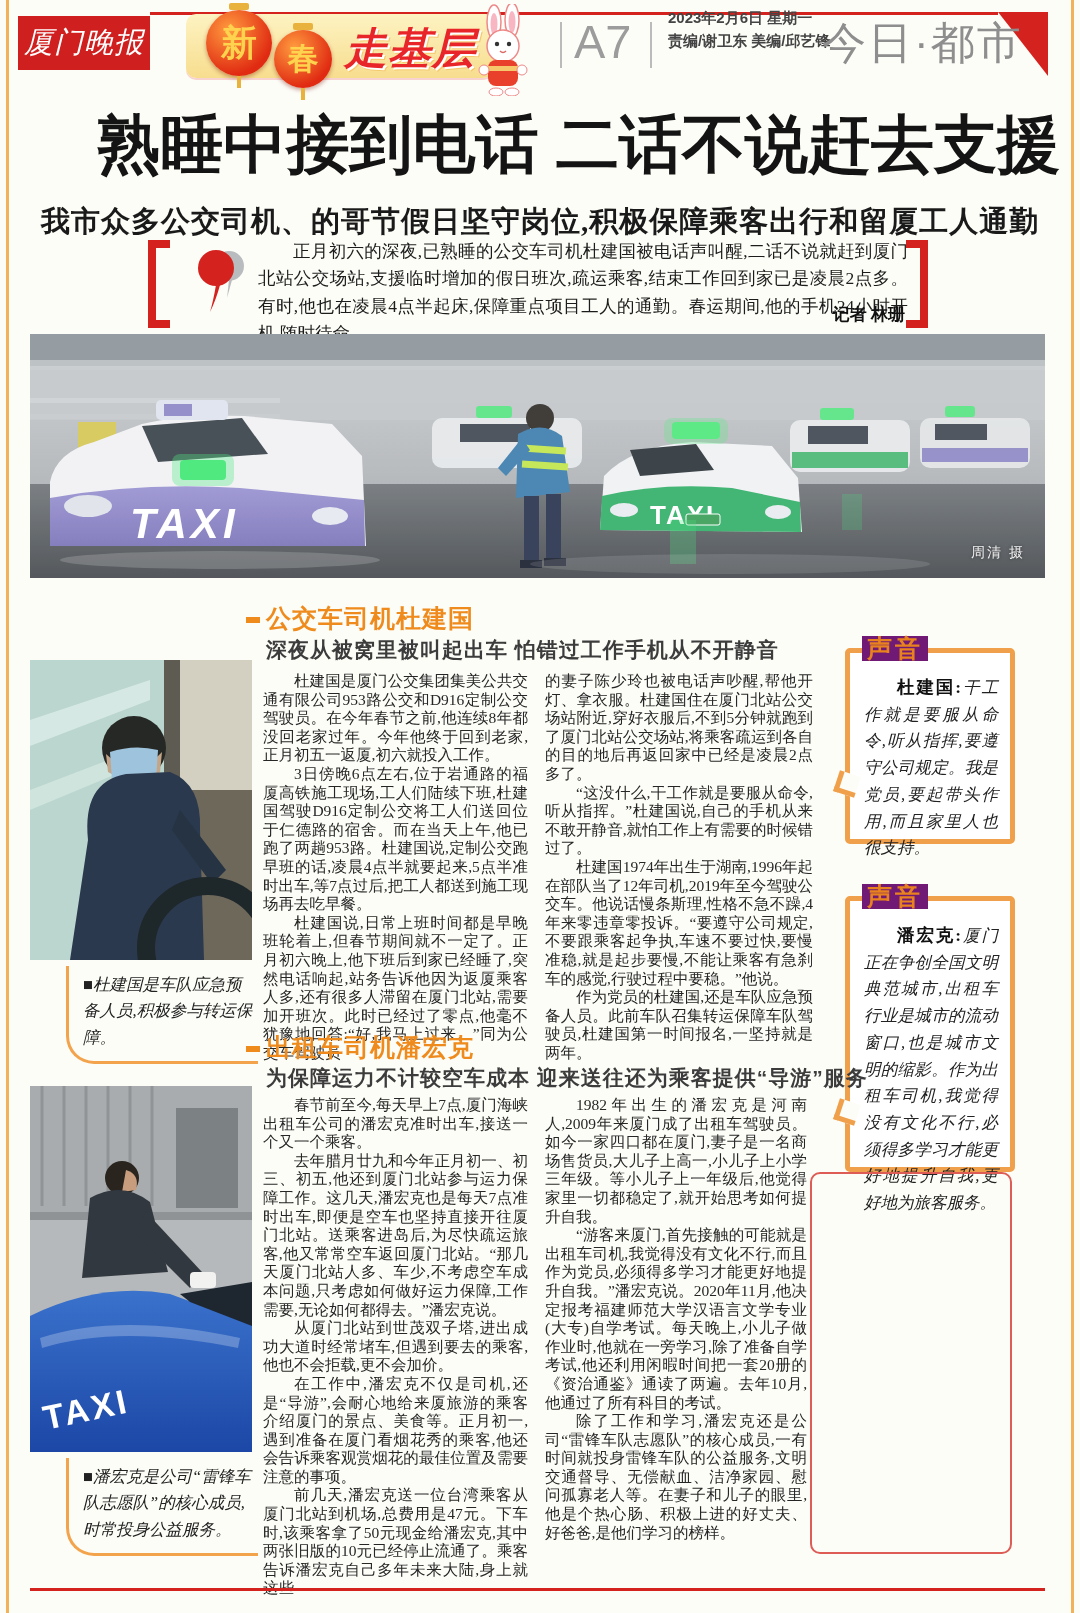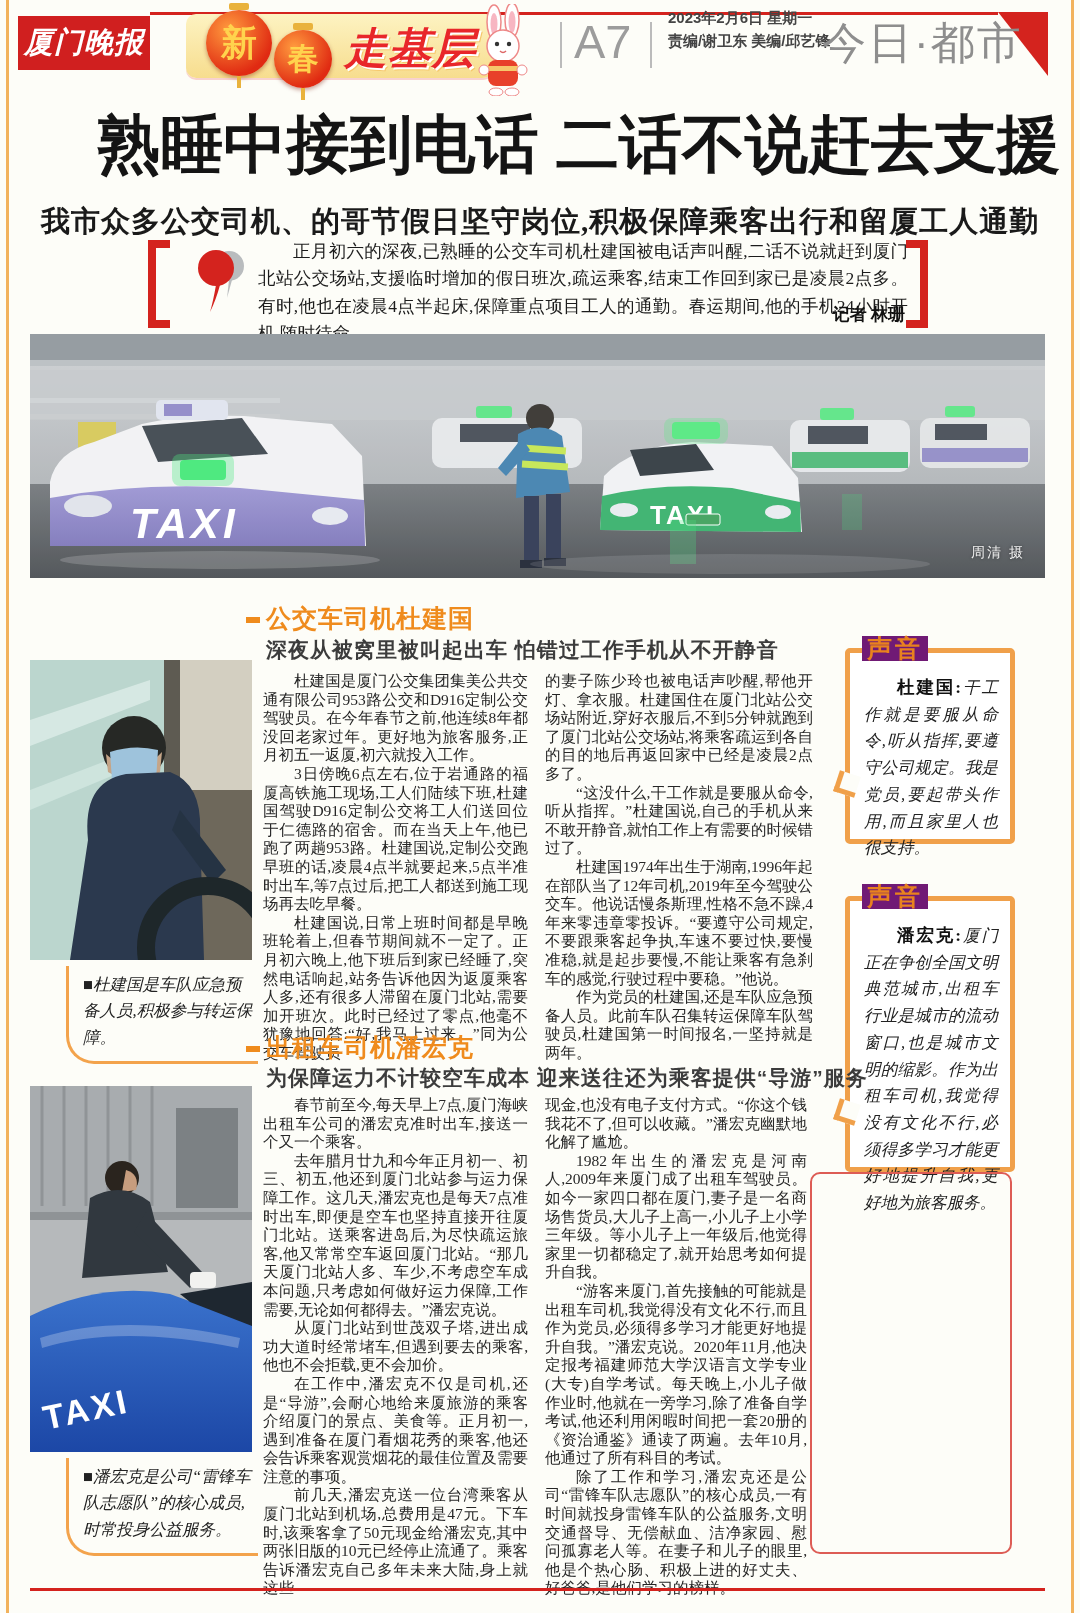--- a/index.html
+++ b/index.html
@@ -12,21 +12,21 @@
   .abs { position:absolute; }
   .rail { position:absolute; top:0; bottom:0; width:3px; background:#f2b25c; }
   .rail.l { left:6px; } .rail.r { right:6px; }
 
   
   .top-redline { left:150px; top:12px; width:848px; height:3px; background:#d4231e; }
   .corner-flag { left:998px; top:12px; width:50px; height:64px; background:#d4231e;
     clip-path:polygon(0 0,100% 0,100% 100%); }
   .masthead-box { left:18px; top:16px; width:132px; height:54px; background:#d01f1f;
     display:flex; align-items:center; justify-content:center; }
-  .masthead-box span { color:#fff; font-size:29px; font-weight:700; font-style:italic;
+  .masthead-box span { color:#fff; font-size:29px; font-weight:400; font-style:italic;
     font-family:"Liberation Serif", serif; letter-spacing:1px;text-align:center; }
   .banner { left:186px; top:14px; width:310px; height:64px;
     background:linear-gradient(#fdf3c2,#f7dd8e); border-radius:10px 10px 14px 10px;
     box-shadow:0 2px 0 #e8262a33; }
   .lantern { position:absolute; border-radius:50%;
     background:radial-gradient(circle at 35% 30%, #ff9b3e, #e02a12 72%);
     display:flex; align-items:center; justify-content:center;
     color:#ffd34d; font-weight:900; font-family:"Liberation Serif", serif;
     box-shadow:0 2px 4px rgba(120,20,0,.4); }
   .lantern::before { content:""; position:absolute; top:-7px; width:20px; height:7px;
@@ -286,21 +286,21 @@
         <path d="M58 180 Q52 122 96 114 L140 112 Q172 124 170 170 L174 300 L40 300 Z" fill="#222c44"></path>
         <path d="M150 150 L196 210 L182 224 L142 170 Z" fill="#1c2538"></path>
       </g>
       <circle cx="178" cy="288" r="62" fill="none" stroke="#14181d" stroke-width="18"></circle>
       <rect width="222" height="300" fill="#9fd8c8" opacity="0.08"></rect>
     </svg>
   </div>
   <div class="caption caption1">■杜建国是车队应急预备人员,积极参与转运保障。</div>
 
   <div class="col" style="left:263px; top:672px; width:265px; height:362px;">
-    <p>杜建国是厦门公交集团集美公共交通有限公司953路公交和D916定制公交驾驶员。在今年春节之前,他连续8年都没回老家过年。更好地为旅客服务,正月初五一返厦,初六就投入工作。</p>
+    <p>杜建国是厦门公交集团集美公共交通有限公司953路公交和D916定制公交驾驶员。在今年春节之前,他连续8年都没回老家过年。今年他终于回到老家,正月初五一返厦,初六就投入工作。</p>
     <p>3日傍晚6点左右,位于岩通路的福厦高铁施工现场,工人们陆续下班,杜建国驾驶D916定制公交将工人们送回位于仁德路的宿舍。而在当天上午,他已跑了两趟953路。杜建国说,定制公交跑早班的话,凌晨4点半就要起来,5点半准时出车,等7点过后,把工人都送到施工现场再去吃早餐。</p>
     <p>杜建国说,日常上班时间都是早晚班轮着上,但春节期间就不一定了。正月初六晚上,他下班后到家已经睡了,突然电话响起,站务告诉他因为返厦乘客人多,还有很多人滞留在厦门北站,需要加开班次。此时已经过了零点,他毫不犹豫地回答:“好,我马上过来。”同为公交车驾驶员</p>
   </div>
   <div class="col" style="left:545px; top:672px; width:268px; height:362px;">
     <p class="cont">的妻子陈少玲也被电话声吵醒,帮他开灯、拿衣服。杜建国住在厦门北站公交场站附近,穿好衣服后,不到5分钟就跑到了厦门北站公交场站,将乘客疏运到各自的目的地后再返回家中已经是凌晨2点多了。</p>
     <p>“这没什么,干工作就是要服从命令,听从指挥。”杜建国说,自己的手机从来不敢开静音,就怕工作上有需要的时候错过了。</p>
     <p>杜建国1974年出生于湖南,1996年起在部队当了12年司机,2019年至今驾驶公交车。他说话慢条斯理,性格不急不躁,4年来零违章零投诉。“要遵守公司规定,不要跟乘客起争执,车速不要过快,要慢准稳,就是起步要慢,不能让乘客有急刹车的感觉,行驶过程中要稳。”他说。</p>
     <p>作为党员的杜建国,还是车队应急预备人员。此前车队召集转运保障车队驾驶员,杜建国第一时间报名,一坚持就是两年。</p>
   </div>
 
@@ -360,21 +360,20 @@
   <div class="caption caption2">■潘宏克是公司“雷锋车队志愿队”的核心成员,时常投身公益服务。</div>
 
   <div class="col" style="left:263px; top:1096px; width:265px; height:492px;">
     <p>春节前至今,每天早上7点,厦门海峡出租车公司的潘宏克准时出车,接送一个又一个乘客。</p>
     <p>去年腊月廿九和今年正月初一、初三、初五,他还到厦门北站参与运力保障工作。这几天,潘宏克也是每天7点准时出车,即便是空车也坚持直接开往厦门北站。送乘客进岛后,为尽快疏运旅客,他又常常空车返回厦门北站。“那几天厦门北站人多、车少,不考虑空车成本问题,只考虑如何做好运力保障,工作需要,无论如何都得去。”潘宏克说。</p>
     <p>从厦门北站到世茂双子塔,进出成功大道时经常堵车,但遇到要去的乘客,他也不会拒载,更不会加价。</p>
     <p>在工作中,潘宏克不仅是司机,还是“导游”,会耐心地给来厦旅游的乘客介绍厦门的景点、美食等。正月初一,遇到准备在厦门看烟花秀的乘客,他还会告诉乘客观赏烟花的最佳位置及需要注意的事项。</p>
     <p>前几天,潘宏克送一位台湾乘客从厦门北站到机场,总费用是47元。下车时,该乘客拿了50元现金给潘宏克,其中两张旧版的10元已经停止流通了。乘客告诉潘宏克自己多年未来大陆,身上就这些</p>
   </div>
   <div class="col" style="left:545px; top:1096px; width:262px; height:492px;">
-    <p class="cont">现金,也没有电子支付方式。“你这个钱我花不了,但可以收藏。”潘宏克幽默地化解了尴尬。</p>
     <p>1982年出生的潘宏克是河南人,2009年来厦门成了出租车驾驶员。如今一家四口都在厦门,妻子是一名商场售货员,大儿子上高一,小儿子上小学三年级。等小儿子上一年级后,他觉得家里一切都稳定了,就开始思考如何提升自我。</p>
     <p>“游客来厦门,首先接触的可能就是出租车司机,我觉得没有文化不行,而且作为党员,必须得多学习才能更好地提升自我。”潘宏克说。2020年11月,他决定报考福建师范大学汉语言文学专业(大专)自学考试。每天晚上,小儿子做作业时,他就在一旁学习,除了准备自学考试,他还利用闲暇时间把一套20册的《资治通鉴》通读了两遍。去年10月,他通过了所有科目的考试。</p>
     <p>除了工作和学习,潘宏克还是公司“雷锋车队志愿队”的核心成员,一有时间就投身雷锋车队的公益服务,文明交通督导、无偿献血、洁净家园、慰问孤寡老人等。在妻子和儿子的眼里,他是个热心肠、积极上进的好丈夫、好爸爸,是他们学习的榜样。</p>
   </div>
 
   <div class="abs empty-box"></div>
   <div class="abs bottom-rule"></div>
 </div>
 
 </body></html>

